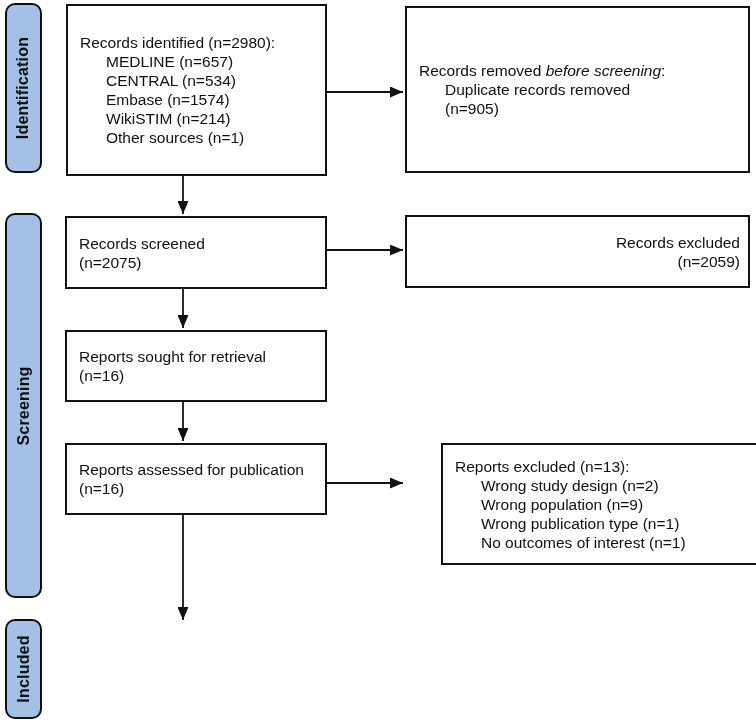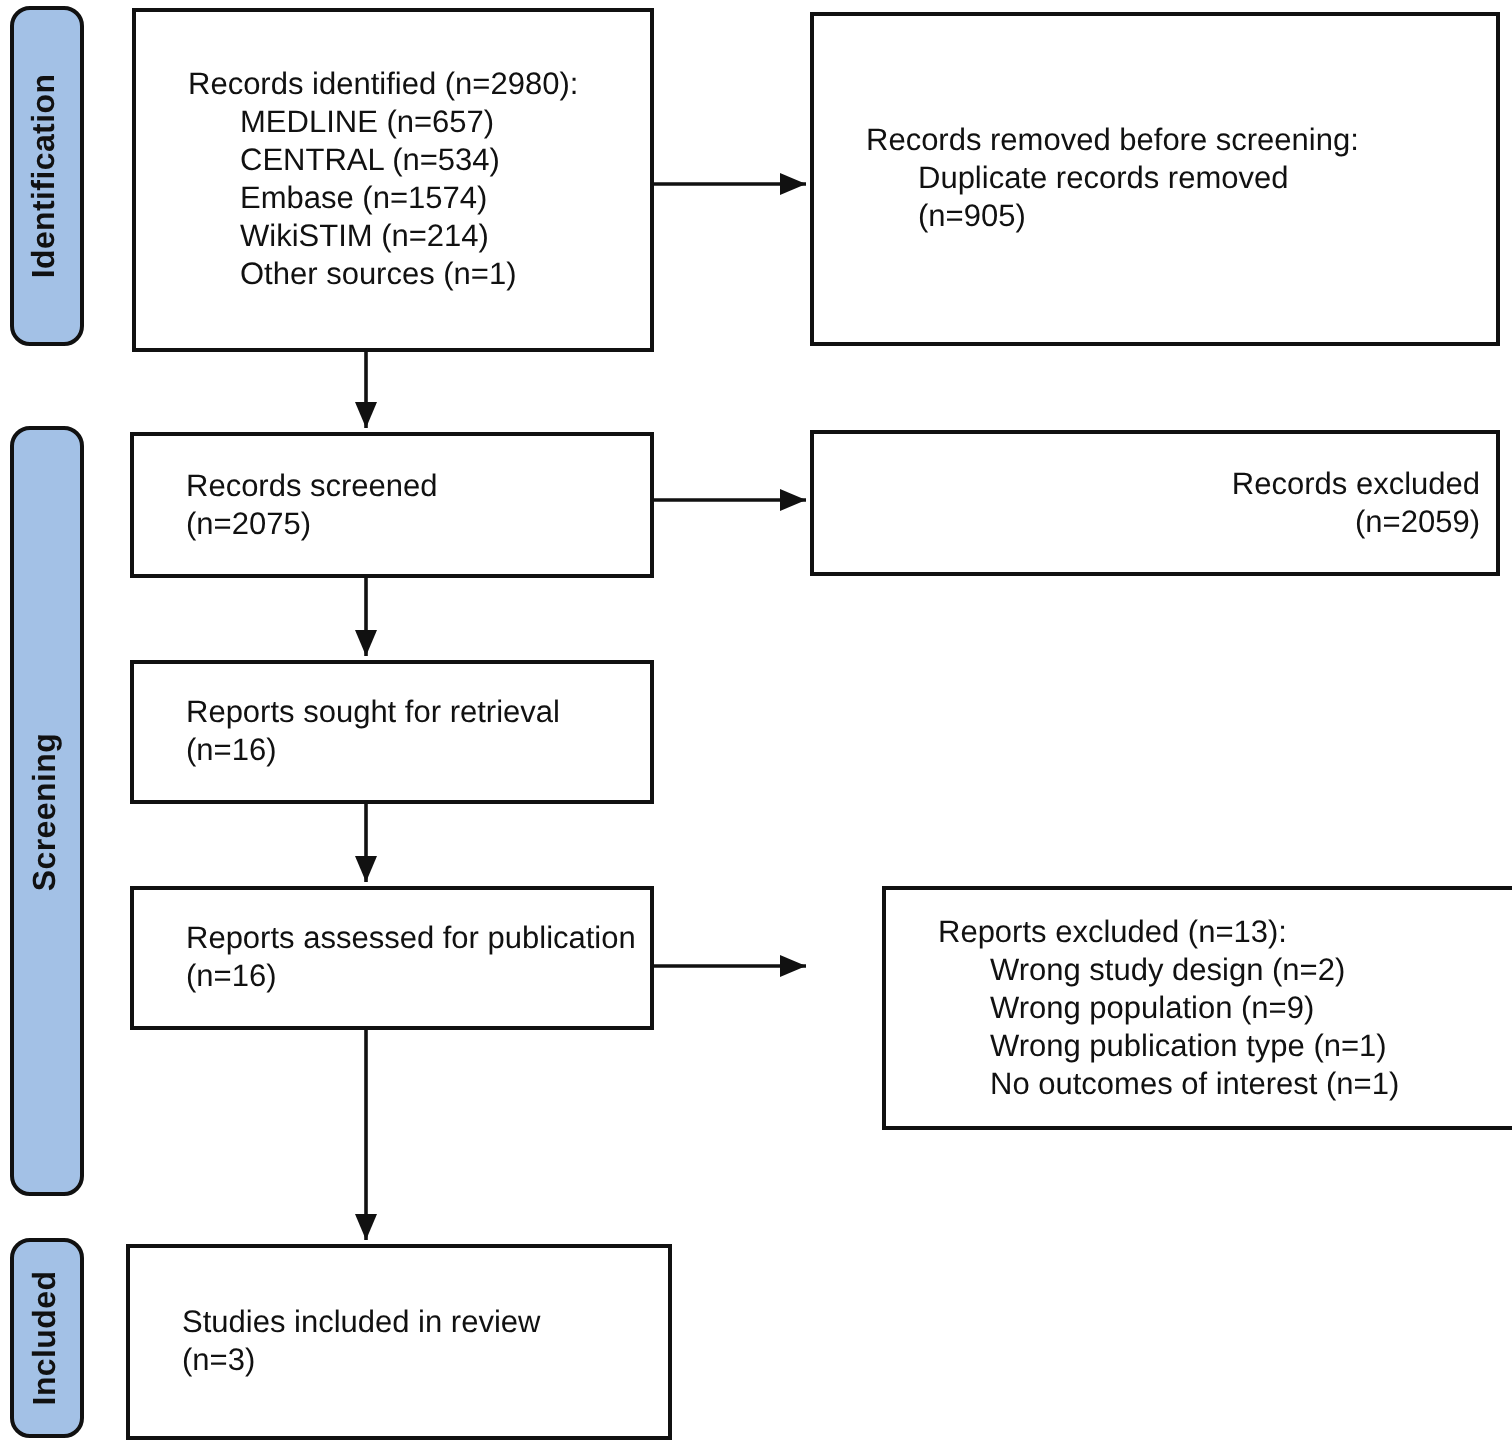--- a/index.html
+++ b/index.html
@@ -46,28 +46,29 @@
     letter-spacing: 0.2px;
   }
   .fbox {
     position: absolute;
     background: #ffffff;
     border: 2px solid var(--ink);
     box-sizing: border-box;
     display: flex;
     flex-direction: column;
     justify-content: center;
-    padding: 6px 8px 6px 26px;
+    padding: 6px 8px 6px 12px;
     font-size: 15.5px;
     line-height: 19px;
   }
   .fbox .indent {
     padding-left: 26px;
   }
   .em {
+    font-style: italic;
   }
   .line { white-space: nowrap; }
 </style>
 </head>
 <body>
 
 <div class="canvas">
 
   <svg class="arrow-layer" width="756" height="727" viewBox="0 0 756 727" xmlns="http://www.w3.org/2000/svg">
     <defs>
@@ -130,18 +131,14 @@
   </div>
 
   <div class="fbox" style="left:405px; top:443px; width:345px; height:122px;margin-left:36px;">
     <div class="line">Reports excluded (n=13):</div>
     <div class="line indent">Wrong study design (n=2)</div>
     <div class="line indent">Wrong population (n=9)</div>
     <div class="line indent">Wrong publication type (n=1)</div>
     <div class="line indent">No outcomes of interest (n=1)</div>
   </div>
 
-  <div class="fbox" style="left:63px; top:622px; width:273px; height:98px;">
-    <div class="line">Studies included in review</div>
-    <div class="line">(n=3)</div>
-  </div>
 
 </div>
 
 </body></html>

